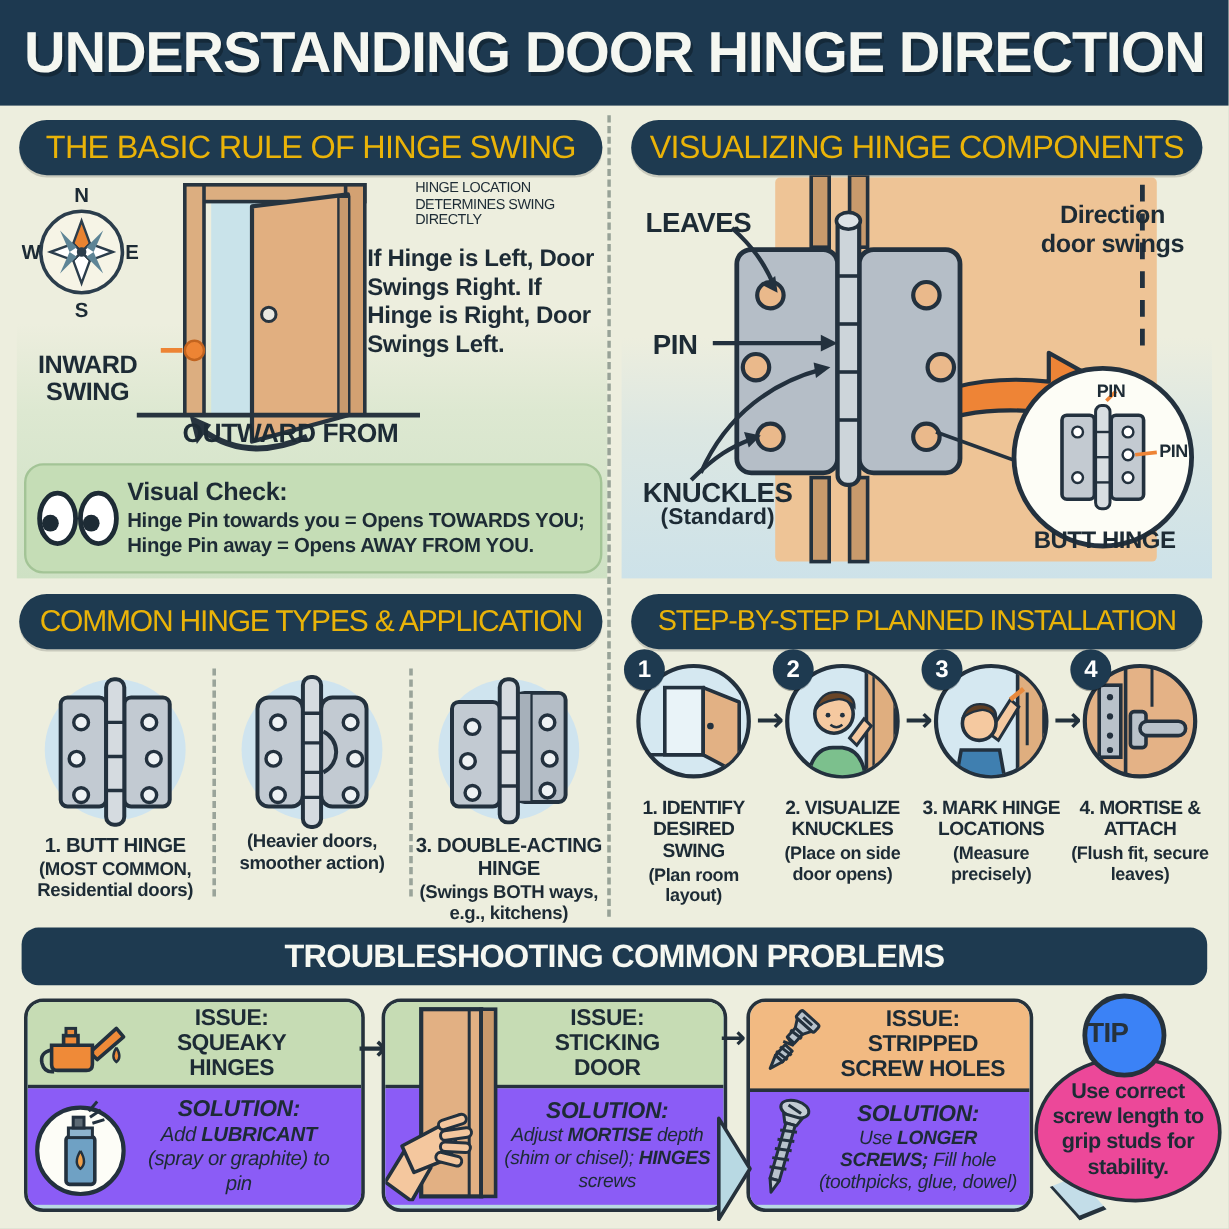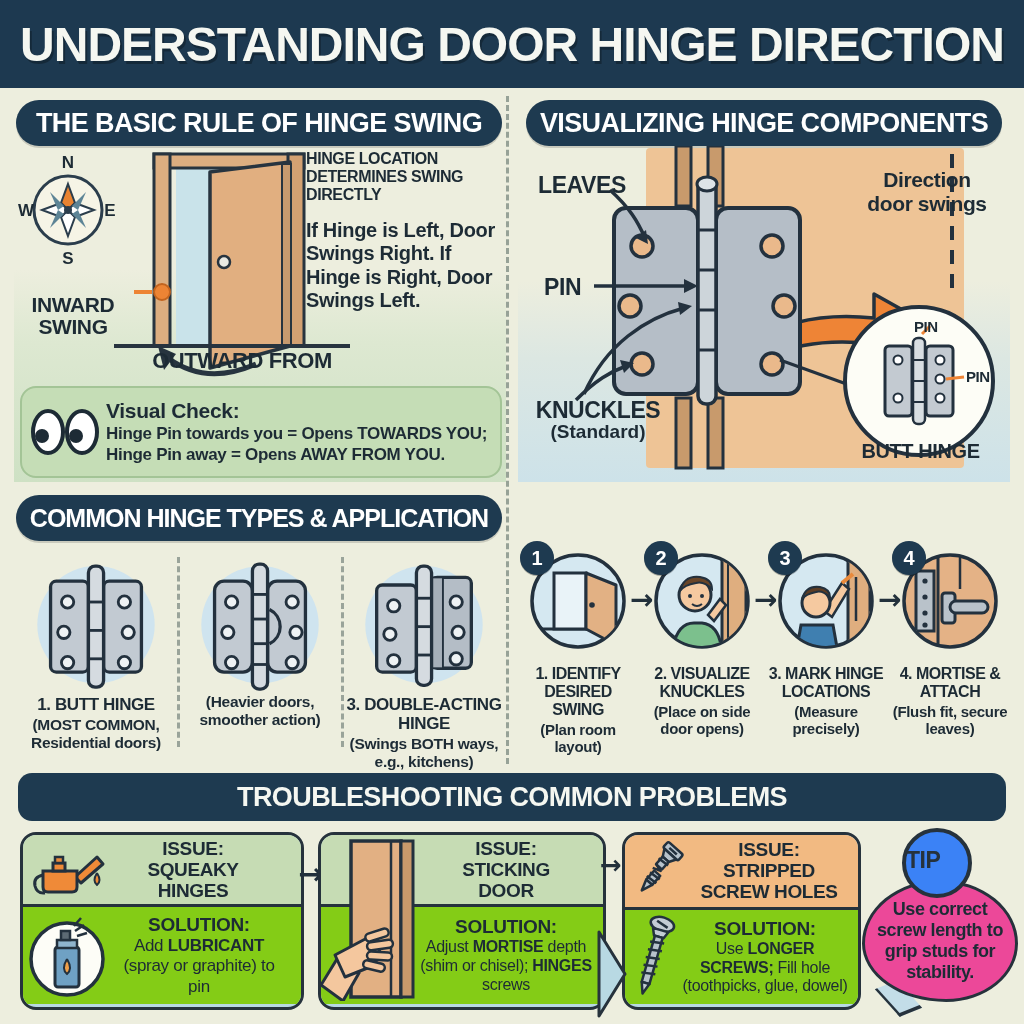--- a/index.html
+++ b/index.html
@@ -6,33 +6,33 @@
   .canvas{position:relative;width:1024px;height:1024px;margin:0 auto;overflow:hidden;
           background:#edeede;font-family:"Liberation Sans",sans-serif;color:#1d2b35;}
   .abs{position:absolute;}
   .xb{font-weight:bold;letter-spacing:-0.4px;}
   
   .main-header{left:0;top:0;width:1024px;height:88px;background:#1d3950;
                display:flex;align-items:center;justify-content:center;}
   .main-title{font-size:48px;font-weight:bold;letter-spacing:-1px;color:#f5f7f1;
               white-space:nowrap;text-shadow:2px 3px 0 rgba(0,0,0,.28);}
   
-  .pill{background:#1e3a50;color:#ffffff;border-radius:24px;text-align:center;
-        font-weight:bold;letter-spacing:-0.6px;box-shadow:0 2px 0 rgba(0,0,0,.15);}
+  .pill{background:#1e3a50;color:#eab308;border-radius:24px;text-align:center;
+        font-weight:normal;letter-spacing:-0.6px;box-shadow:0 2px 0 rgba(0,0,0,.15);}
   .v-divider{left:506px;top:96px;height:668px;width:0;border-left:3px dashed #97a297;}
   
   .sec1{left:14px;top:96px;width:492px;height:386px;
         background:linear-gradient(180deg,#edeede 0 45%,#dde8d1 64%,#cee1c4 100%);}
   .sec1 .pill{left:2px;top:4px;width:486px;height:46px;line-height:46px;font-size:27px;position:absolute;}
   .compass{left:4px;top:56px;}
   .door-illu{left:92px;top:46px;}
   .inward-label{left:12px;top:198px;width:94px;text-align:center;font-size:21px;line-height:1.05;}
   .outward-label{left:108px;top:252px;width:240px;text-align:center;font-size:22px;}
   .rule-block{left:292px;top:54px;width:196px;}
-  .rule-title{font-size:16px;line-height:1.14;letter-spacing:-0.4px;font-weight:bold;}
+  .rule-title{font-size:12px;line-height:1.14;letter-spacing:-0.4px;font-weight:normal;margin-left:40px;}
   .rule-text{margin-top:14px;font-size:20px;line-height:1.18;letter-spacing:-0.3px;font-weight:bold;}
   .visual-check{left:6px;top:290px;width:478px;height:88px;background:#c5ddb6;
                 border:2px solid #a3c496;border-radius:16px;display:flex;align-items:center;}
   .vc-eyes{flex:0 0 84px;display:flex;justify-content:center;}
   .vc-title{font-size:21px;font-weight:bold;letter-spacing:-0.3px;}
   .vc-line{font-size:17px;font-weight:bold;letter-spacing:-0.3px;line-height:1.25;}
   
   .sec2{left:518px;top:96px;width:492px;height:386px;
         background:linear-gradient(180deg,#edeede 0 48%,#dce7e2 68%,#cde2e9 100%);}
   .sec2 .pill{left:8px;top:4px;width:476px;height:46px;line-height:46px;font-size:27px;position:absolute;}
@@ -67,21 +67,21 @@
   .step-arrow{position:absolute;top:96px;font-size:28px;font-weight:bold;color:#22303b;
               font-family:"DejaVu Sans",sans-serif;}
   
   .sec5{left:0;top:770px;width:812px;height:254px;}
   .sec5-bar{left:18px;top:3px;width:988px;height:48px;background:#1e3a50;border-radius:14px;
             color:#f5f7f1;text-align:center;line-height:48px;font-size:27px;font-weight:bold;letter-spacing:-0.6px;position:absolute;}
   .card{position:absolute;top:62px;height:172px;border:3px solid #26323c;border-radius:16px;overflow:hidden;background:#b8d9e3;}
   .card-top{border-bottom:3px solid #26323c;display:flex;align-items:center;}
   .card-green{background:#c6dcb4;}
   .card-orange{background:#f2ba82;}
-  .card-bottom{display:flex;align-items:center;background:#84cc16;}
+  .card-bottom{display:flex;align-items:center;background:#8b5cf6;font-style:italic;}
   .issue-label,.solution-label{font-size:19px;font-weight:bold;letter-spacing:-0.3px;}
   .issue-text{font-size:19px;font-weight:bold;letter-spacing:-0.4px;line-height:1.1;}
   .sol-text{font-size:17px;letter-spacing:-0.3px;line-height:1.18;font-weight:normal;}
   .sol-text b{letter-spacing:-0.3px;}
   .ts-arrow{position:absolute;font-size:30px;font-weight:bold;color:#22303b;font-family:"DejaVu Sans",sans-serif;}
   .card1{left:20px;width:278px;}
   .card1 .card-top{height:69px;}
   .card1 .card-bottom{height:97px;}
   .card2{left:318px;width:282px;}
   .card2 .card-top{height:69px;}
@@ -302,20 +302,21 @@
         <circle cx="104" cy="56" r="6.5" fill="#eef2f4" stroke="#23313e" stroke-width="3"></circle>
         <circle cx="106" cy="88" r="6.5" fill="#eef2f4" stroke="#23313e" stroke-width="3"></circle>
         <circle cx="104" cy="116" r="6.5" fill="#eef2f4" stroke="#23313e" stroke-width="3"></circle>
       </svg>
       <div class="ht-title">3. DOUBLE-ACTING HINGE</div>
       <div class="ht-sub">(Swings BOTH ways, e.g., kitchens)</div>
     </div>
   </section>
 
   <section class="abs sec4">
+    <div class="pill">STEP-BY-STEP PLANNED INSTALLATION</div>
 
     <div class="step-col" style="left:2px;">
       <div class="step-circle-wrap">
         <svg width="104" height="104" viewBox="0 0 104 104">
           <defs>
               <clipPath id="c1">
                 <circle cx="52" cy="52" r="45"></circle>
               </clipPath>
             </defs>
           <circle cx="52" cy="52" r="46" fill="#d5e8f1" stroke="#23313e" stroke-width="3.5"></circle>

